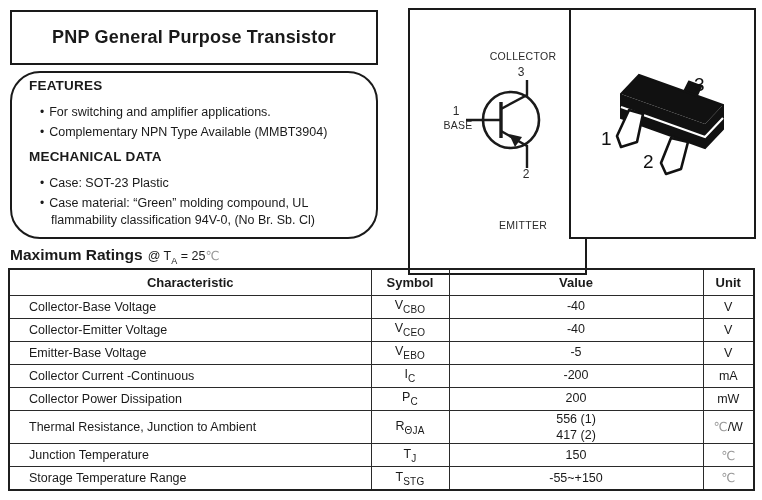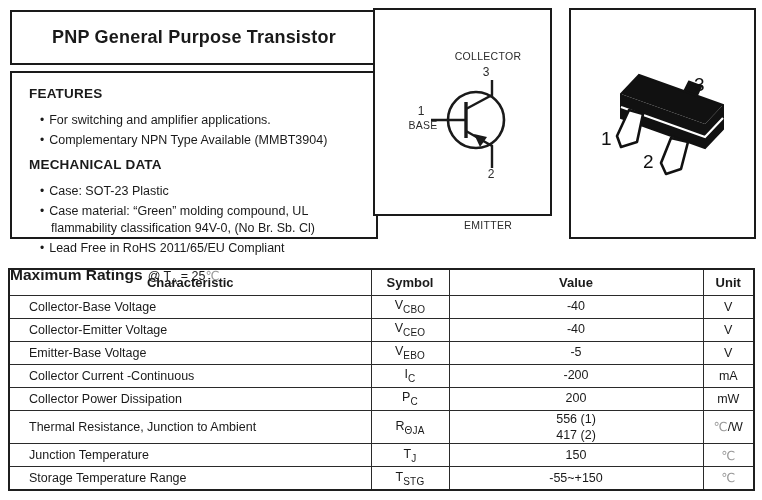--- a/index.html
+++ b/index.html
@@ -10,28 +10,28 @@
     color:#1a1a1a;
   }
   .box { position:absolute; border:2px solid #1a1a1a; background:#fff; }
 
   
   .title-box { left:10px; top:10px; width:368px; height:55px;
     display:flex; align-items:center; justify-content:center; }
   .title-box h1 { font-size:18px; font-weight:bold; letter-spacing:0.2px; }
 
   
-  .features-box { left:10px; top:71px; width:368px; height:168px; padding:13px 10px 0 17px; }
+  .features-box { left:10px; top:71px; width:368px; height:168px; padding:5px 10px 0 17px;border-radius:30px; }
   .sec-heading { font-size:13.5px; font-weight:bold; letter-spacing:0.2px; }
   ul.bullets { list-style:none; margin:11px 0 7px 0; }
   ul.bullets li { font-size:12.5px; line-height:1.38; padding-left:22px; text-indent:-11px; margin-top:3px; }
   ul.bullets li::before { content:"•"; margin-right:5px; font-size:12px; }
 
   
-  .schematic-box { left:373px; top:8px; width:179px; height:208px;padding-left:40px; }
+  .schematic-box { left:408px; top:8px; width:179px; height:267px;padding-left:40px; }
   .schematic-box svg { position:absolute; left:0; top:0; }
   .pin-label { position:absolute; transform:translateX(-50%); color:#2b2b2b;
     font-size:10.5px; letter-spacing:0.3px; white-space:nowrap; }
   .pin-num { position:absolute; transform:translateX(-50%); color:#2b2b2b; font-size:12px; }
   .lbl-collector { left:113px; top:40px; }
   .num-3s       { left:111px; top:55px; }
   .num-1s       { left:46px;  top:94px; }
   .lbl-base     { left:48px;  top:109px; }
   .num-2s       { left:116px; top:157px; }
   .lbl-emitter  { left:113px; top:173px;margin-top:36px; }
@@ -39,21 +39,21 @@
   
   .package-box { left:569px; top:8px; width:187px; height:231px; }
   .package-box svg { position:absolute; left:0; top:0; }
   .pkg-num { position:absolute; font-size:19px; color:#111; }
   .pkg-1 { left:30px;  top:118px; }
   .pkg-2 { left:72px;  top:141px; }
   .pkg-3 { left:123px; top:64px;  }
 
   
   .ratings-title { position:absolute; left:10px; top:246px; font-size:15.5px;
-    display:flex; align-items:baseline; gap:5px;margin-top:20px; }
+    display:flex; align-items:baseline; gap:5px; }
   .ratings-title .rt-bold { font-weight:bold; }
   .ratings-title .rt-cond { font-size:12.5px; }
   .ratings-title sub { font-size:9px; }
   .muted { color:#9a9a9a; }
 
   
   table.ratings { position:absolute; left:8px; top:268px; width:745px;
     border-collapse:collapse; border:2px solid #1f1f1f; table-layout:fixed; }
   table.ratings th, table.ratings td { border:1px solid #2a2a2a; }
   table.ratings th { font-size:13px; font-weight:bold; height:26px; text-align:center;margin-top:48px; }
@@ -76,21 +76,20 @@
   <ul class="bullets">
 
   <li>For switching and amplifier applications.</li>
       <li>Complementary NPN Type Available (MMBT3904)</li>
     </ul>
   <div class="sec-heading">MECHANICAL DATA</div>
   <ul class="bullets">
 
   <li>Case: SOT-23 Plastic</li>
       <li>Case material: “Green” molding compound, UL flammability classification 94V-0, (No Br. Sb. Cl)</li>
-      <li>Lead Free in RoHS 2011/65/EU Compliant</li>
     </ul>
 </div>
 
 <div class="box schematic-box">
   <svg width="179" height="231" viewBox="0 0 179 231">
     <g stroke="#1a1a1a" fill="none">
       <circle cx="101" cy="110" r="28" stroke-width="2.6"></circle>
       <line x1="91" y1="92" x2="91" y2="128" stroke-width="3.4"></line>
       <line x1="56" y1="110" x2="91" y2="110" stroke-width="2.4"></line>
       <polyline points="117,70 117,85 91,99" stroke-width="2.4"></polyline>

